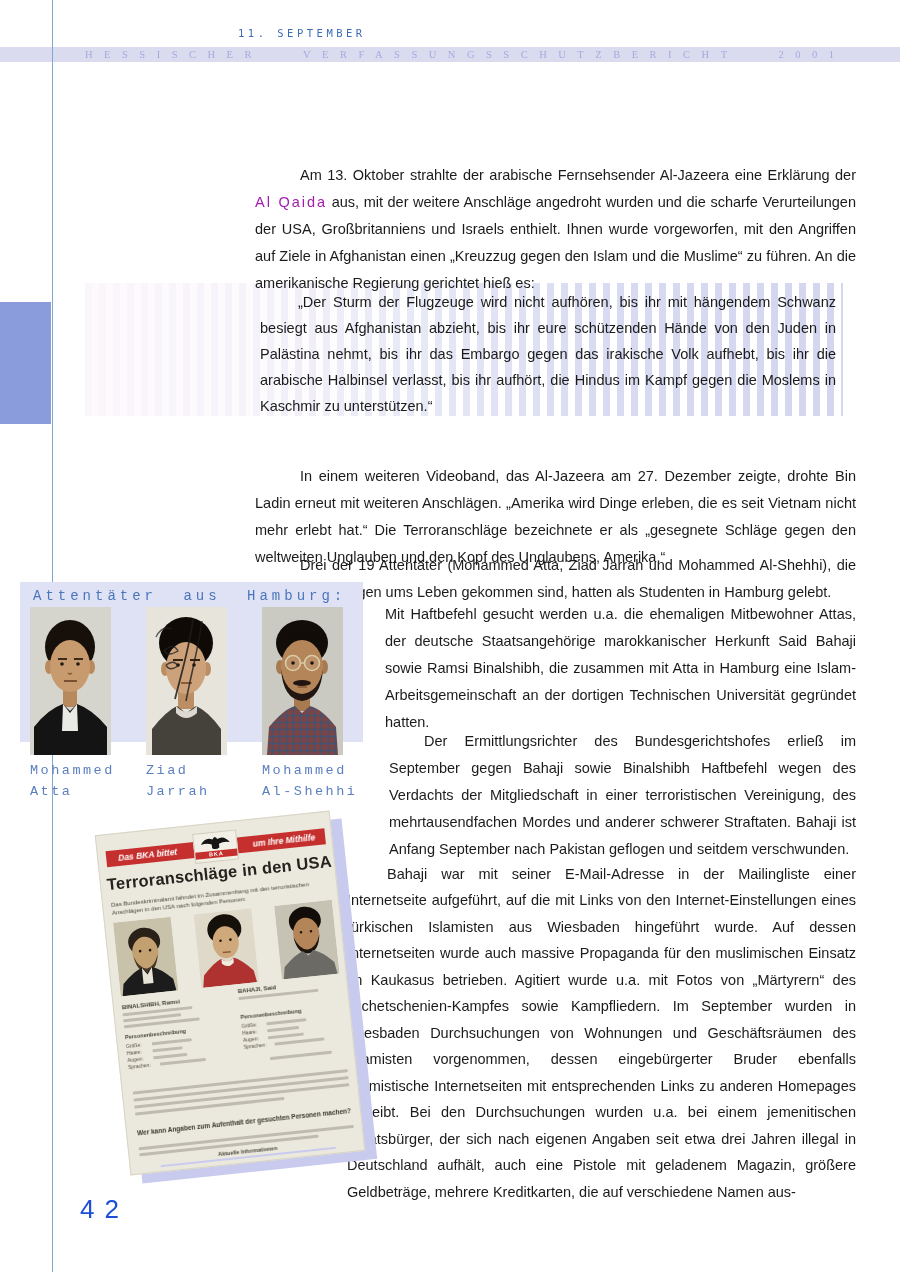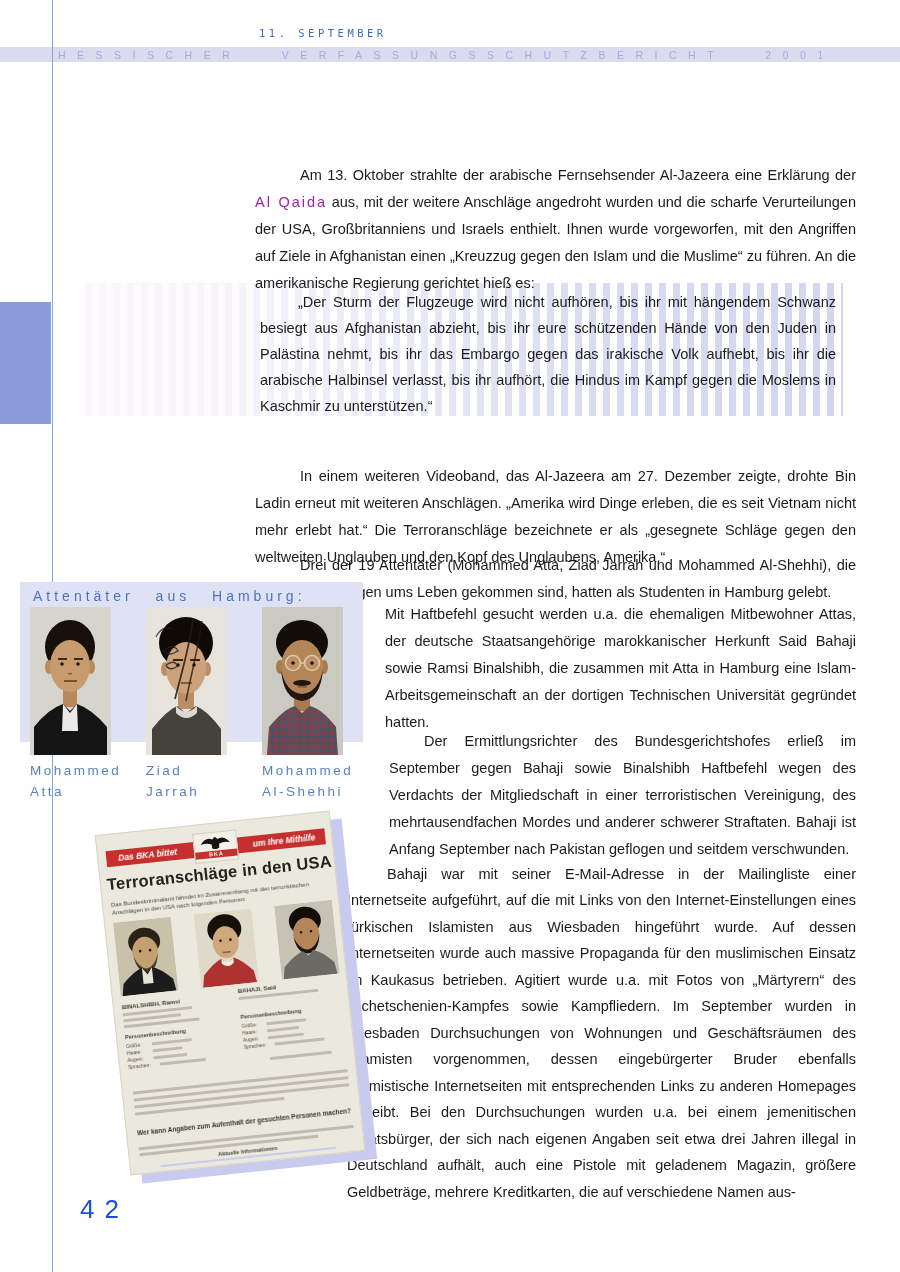--- a/index.html
+++ b/index.html
@@ -3,26 +3,26 @@
 <meta charset="utf-8">
 <style>
   html,body{margin:0;padding:0;background:#ffffff;}
   #page{position:relative;width:900px;height:1272px;background:#ffffff;overflow:hidden;
         font-family:"Liberation Sans",sans-serif;color:#1b1b1b;}
 
   
   .vline{position:absolute;left:52px;top:0;width:1px;height:1272px;background:#7fa9cf;z-index:1;}
 
   
-  .section-label{position:absolute;left:259px;top:27px;font-family:"DejaVu Sans Mono",monospace;
+  .section-label{position:absolute;left:238px;top:27px;font-family:"DejaVu Sans Mono",monospace;
      font-size:10.5px;letter-spacing:3.5px;color:#3c6cb6;z-index:2;white-space:nowrap;}
   .banner{position:absolute;left:0;top:47px;width:900px;height:15px;background:#dbdbf0;z-index:0;
      display:flex;align-items:center;}
-  .banner span{padding-left:58px;font-size:10.5px;letter-spacing:11.5px;word-spacing:26px;
-     color:#a6aadc;white-space:nowrap;font-family:Liberation Sans, sans-serif;}
+  .banner span{padding-left:85px;font-size:10.5px;letter-spacing:11.5px;word-spacing:26px;
+     color:#a6aadc;white-space:nowrap;font-family:Liberation Serif, serif;}
 
   
   .blue-block{position:absolute;left:0;top:302px;width:51px;height:122px;background:#8b9cdd;z-index:2;}
 
   
   .margin-note{position:absolute;left:108px;top:179px;width:158px;text-align:center;
      color:#4879bc;font-size:14.5px;letter-spacing:3px;line-height:27px;z-index:2;}
 
   
   .para{position:absolute;font-size:14.5px;line-height:27px;text-align:justify;z-index:1;}
@@ -38,21 +38,21 @@
   
   .quote-band{position:absolute;left:85px;top:283px;width:758px;height:133px;z-index:0;
      background-image:repeating-linear-gradient(90deg,#d3d6ef 0px,#d3d6ef 7px,#ffffff 7px,#ffffff 14px);}
   .quote-band::after{content:"";position:absolute;inset:0;
      background:linear-gradient(90deg,rgba(253,249,252,0.93) 0%,rgba(253,249,252,0.82) 20%,
        rgba(255,255,255,0.45) 45%,rgba(255,255,255,0.12) 68%,rgba(255,255,255,0) 100%);}
   .quote-text{position:relative;margin:6px 0 16px 175px;width:576px;font-size:14.5px;line-height:26px;
      text-align:justify;text-indent:38px;z-index:3;}
 
   
-  .photo-panel{position:absolute;left:20px;top:582px;width:343px;height:160px;background:#dfe1f4;z-index:2;}
+  .photo-panel{position:absolute;left:20px;top:582px;width:343px;height:160px;background:#dfe1f4;z-index:2;font-family:Liberation Mono, monospace;}
   .photo-panel-heading{position:absolute;left:13px;top:6px;color:#4b76ba;font-size:14px;
      letter-spacing:4px;word-spacing:14px;white-space:nowrap;}
   .mugshot{position:absolute;top:25px;width:81px;height:148px;}
   .mug1{left:10px;} .mug2{left:126px;} .mug3{left:242px;}
   .mug-caption{position:absolute;top:178px;color:#5b7fc0;font-size:13.5px;letter-spacing:2.5px;
      line-height:21px;white-space:nowrap;}
   .cap1{left:10px;} .cap2{left:126px;} .cap3{left:242px;}
 
   
   .poster-shadow{position:absolute;left:124px;top:830px;width:236px;height:342px;background:#c9cbee;

